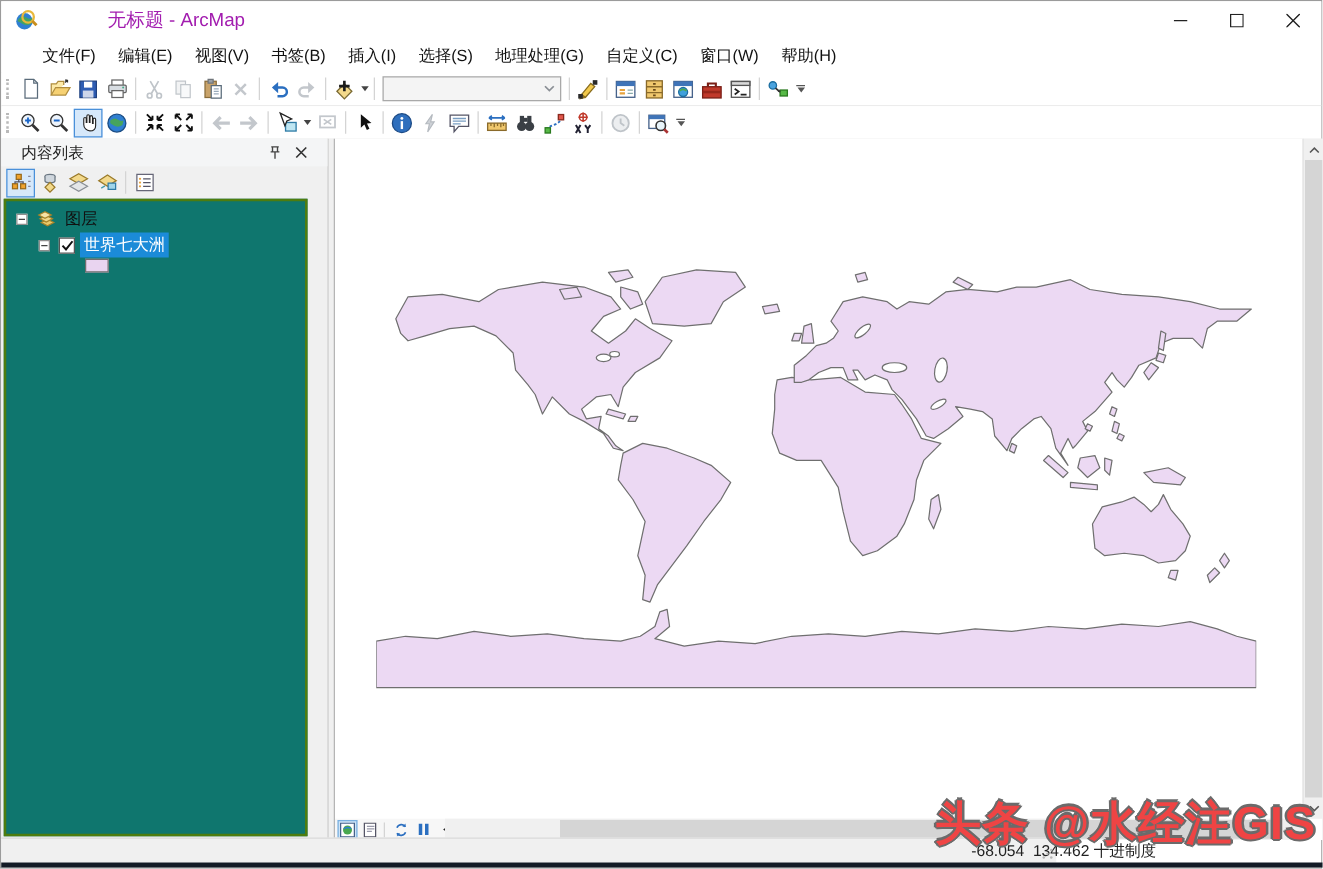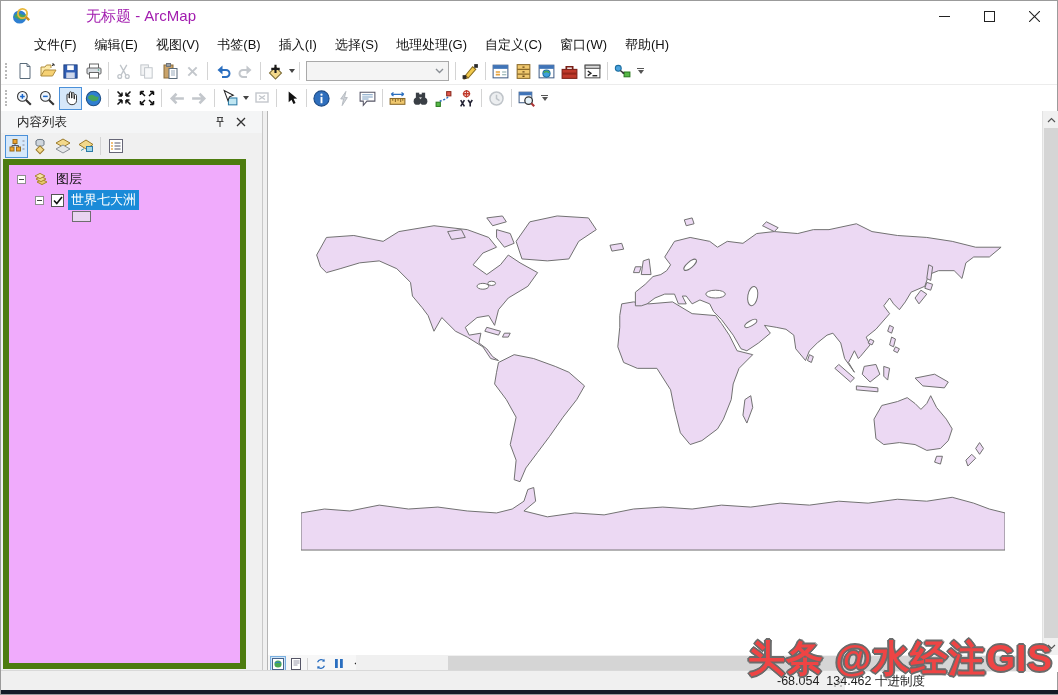--- a/index.html
+++ b/index.html
@@ -31,21 +31,21 @@
   .overflow i { display:block; width:7px; height:1px; background:#555; }
 
   
   .main { position:absolute; top:110px; left:0; width:1058px; height:561px; display:flex; }
 
   
   .toc { width:262px; height:561px; background:#f0f0f0; border-right:1px solid #c8c8c8; display:flex; flex-direction:column; }
   .toc-header { height:22px; display:flex; align-items:center; padding:0 16px; font-size:12.5px; color:#222; background:#f4f5f6; }
   .toc-header .spacer { flex:1; }
   .toc-tools { height:26px; display:flex; align-items:center; padding-left:4px; }
-  .toc-tree { flex:1; margin:0 16px 3px 2px; background:#f0abfc; border:6px solid #4d7c0f; position:relative; font-size:13px; color:#111; }
+  .toc-tree { flex:1; margin:0 16px 3px 2px; background:#0f766e; border:2px solid #4d7c0f; position:relative; font-size:13px; color:#111; }
   .tree-row { position:absolute; display:flex; align-items:center; }
   .expander { width:9px; height:9px; background:#fff; border:1px solid #8f8f8f; position:relative; }
   .expander::after { content:""; position:absolute; left:1px; top:3px; width:5px; height:1px; background:#444; }
   .checkbox { width:13px; height:13px; background:#fff; border:1px solid #555; display:flex; align-items:center; justify-content:center; }
   .hl { color:#fff; padding:1px 3px; }
   .swatch { width:19px; height:11px; border:1px solid #6e6e6e; }
 
   .splitter { width:5px; background:#f0f0f0; border-right:1px solid #b5b5b5; }
 
   

